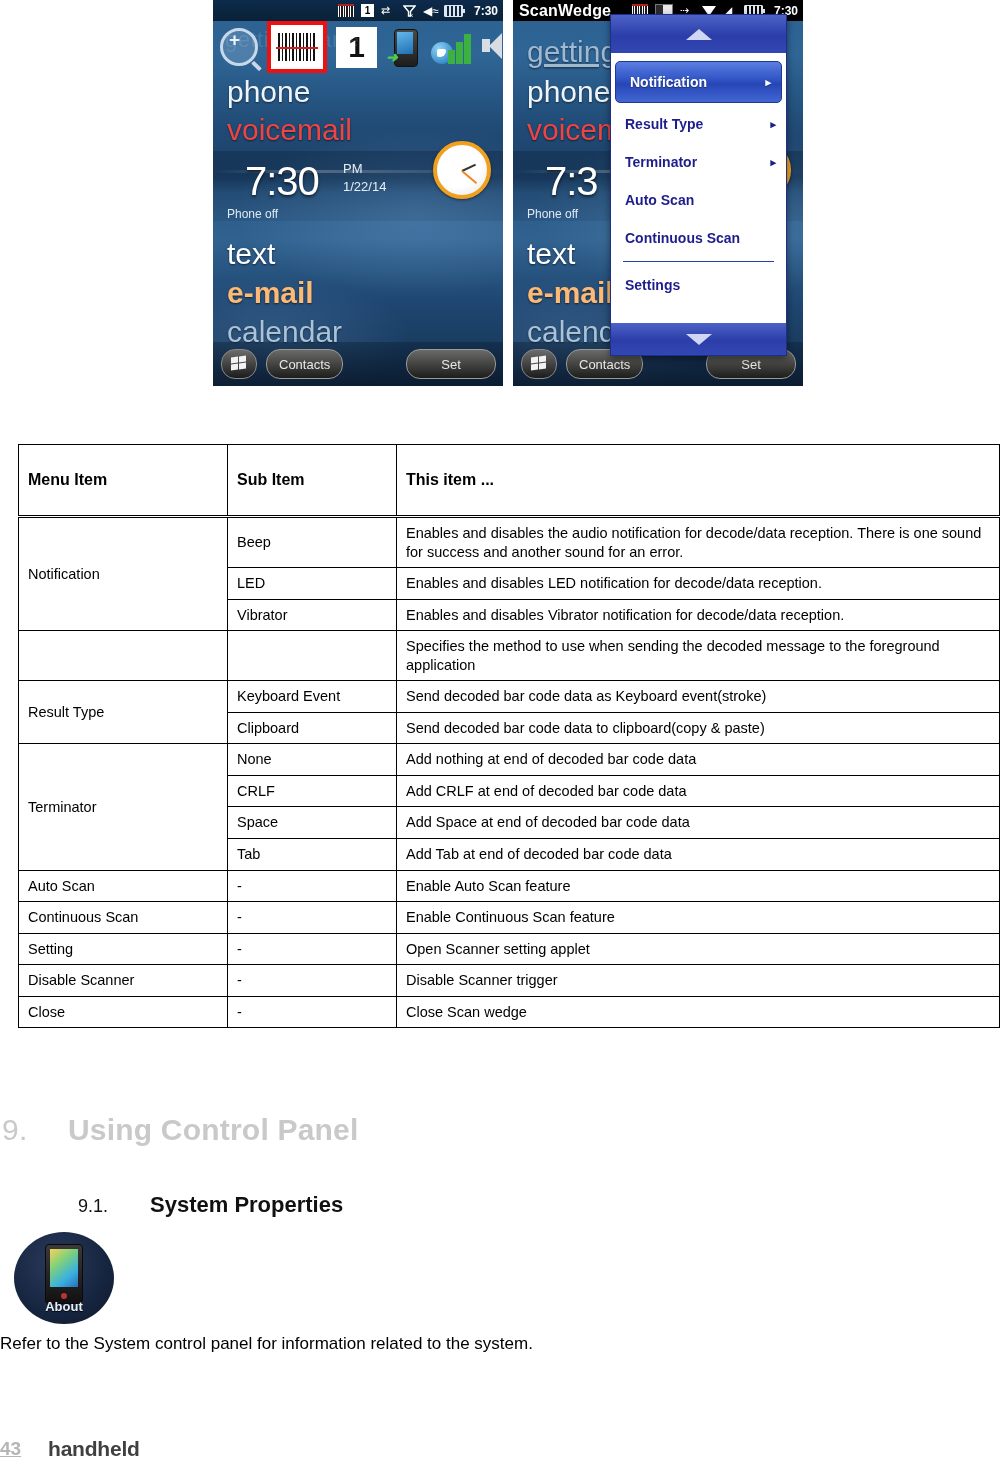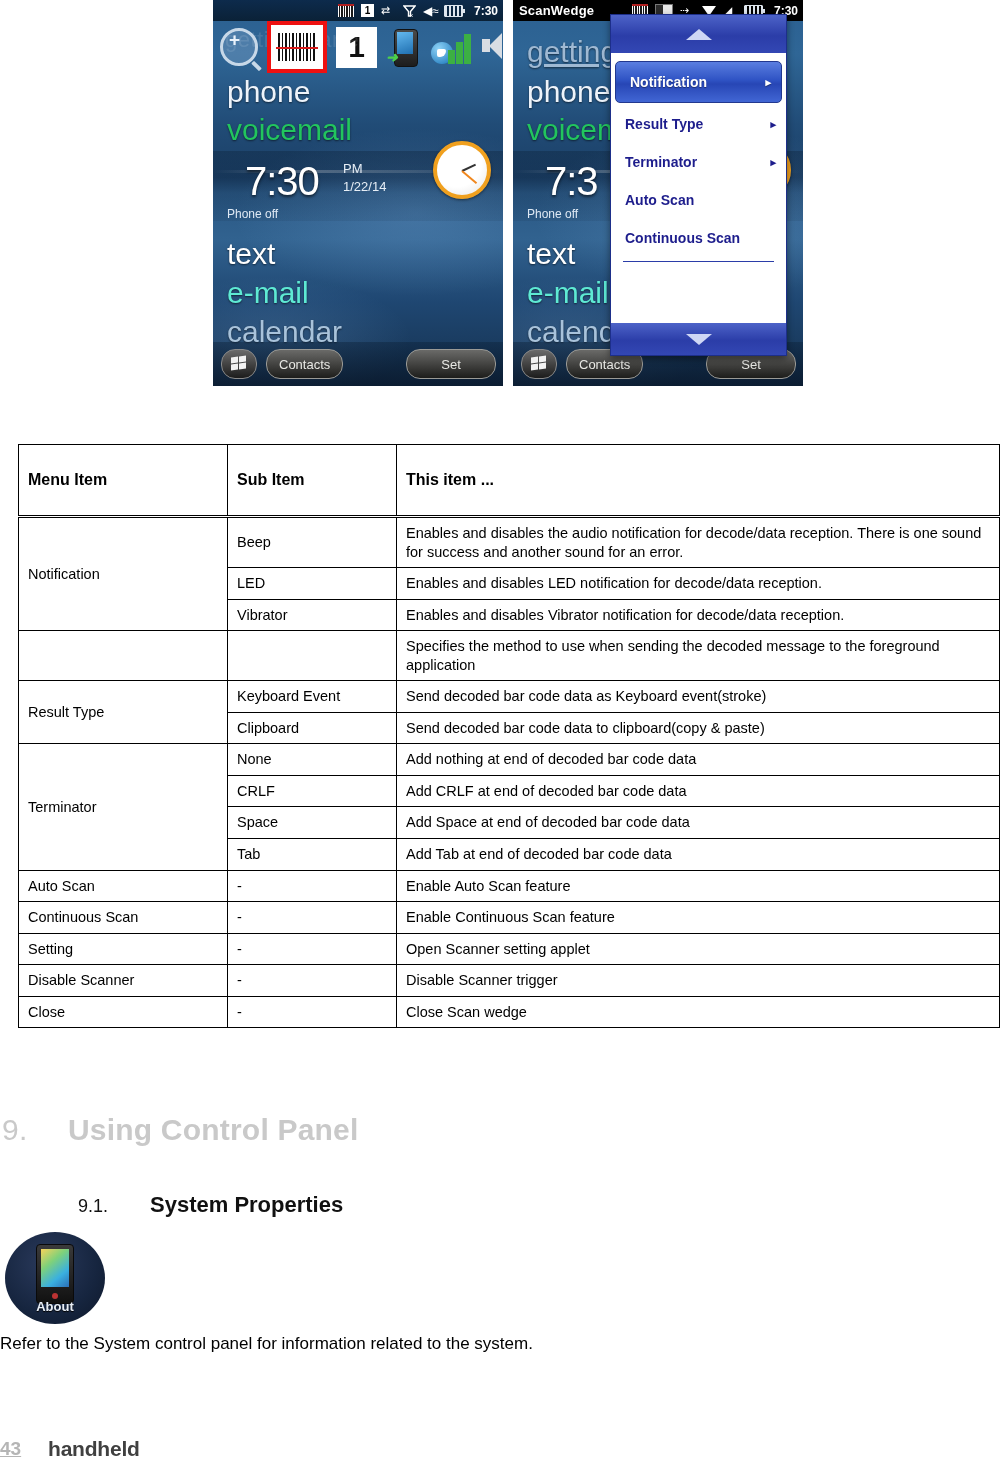--- a/index.html
+++ b/index.html
@@ -65,21 +65,21 @@
     display: flex; align-items: center; justify-content: flex-end;
     padding-right: 5px;
     box-sizing: border-box;
   }
   .statusbar.black {
     background: #000000;
     justify-content: space-between;
     padding-left: 6px;
   }
   .sb-title {
-    color: #ffffff; font-size: 13px; font-weight: bold;
+    color: #ffffff; font-size: 16px; font-weight: bold;
     letter-spacing: .2px;
     text-align: right;
   }
   .sb-icons { display: flex; align-items: center; gap: 7px; }
   .sb-time { color:#fff; font-size:12px; font-weight:bold; margin-left:4px; }
 
   .ico { display:inline-block; position:relative; }
   .ico-barcode { width:16px; height:11px;
     background: repeating-linear-gradient(90deg,#ffffff 0 1px,#1a1a1a 1px 2px,#ffffff 2px 3px,#1a1a1a 3px 5px);
     border-top:2px solid #b02020; }
@@ -143,21 +143,21 @@
   .tile-spk {width:26px;height:34px;flex:0 0 auto;position:relative;}
   .tile-spk::before{content:"";position:absolute;left:2px;top:9px;width:8px;height:13px;background:#d8dde3;}
   .tile-spk::after{content:"";position:absolute;left:9px;top:3px;border-top:13px solid transparent;
     border-bottom:13px solid transparent;border-right:13px solid #d8dde3;}
 
   .mrow {
     position:absolute; left:14px; color:#dfe9f4; font-weight:normal;
     text-shadow: 0 1px 2px rgba(0,0,0,.55);
   }
   .m-phone     { top:54px;  font-size:30px; color:#eef4fb; }
-  .m-voicemail { top:92px;  font-size:30px; color:#22c55e; }
+  .m-voicemail { top:92px;  font-size:30px; color:#ef4444; }
   .m-getting   { top:14px;  font-size:30px; color:#9fb9d3;text-decoration:underline; }
 
   .clockband {
     position:absolute; left:0; right:0; top:130px; height:70px;
     background: linear-gradient(180deg, rgba(10,30,52,.34) 0%, rgba(10,30,52,.10) 100%);
   }
   .bigtime { position:absolute; left:32px; top:138px; font-size:40px; color:#ffffff;
     text-shadow:0 2px 3px rgba(0,0,0,.6); letter-spacing:-1px;}
   .ampm { position:absolute; left:130px; top:140px; font-size:13px; color:#e6eef6;}
   .dateline { position:absolute; left:130px; top:158px; font-size:13px; color:#e6eef6;}
@@ -167,21 +167,21 @@
     position:absolute; right:12px; top:120px; width:50px; height:50px; border-radius:50%;
     background:radial-gradient(circle at 40% 35%, #ffffff 55%, #e3e3e3 100%);
     border:4px solid #f0a01e; box-shadow:0 1px 3px rgba(0,0,0,.5);
   }
   .clockface .hh{position:absolute;left:50%;top:50%;width:15px;height:2px;background:#333;
     transform-origin:0 50%;transform:rotate(-25deg);}
   .clockface .mm{position:absolute;left:50%;top:50%;width:19px;height:2px;background:#f0871e;
     transform-origin:0 50%;transform:rotate(40deg);}
 
   .m-text     { position:absolute; left:14px; top:216px; font-size:30px; color:#ffffff; text-shadow:0 1px 2px rgba(0,0,0,.55);}
-  .m-email    { position:absolute; left:14px; top:255px; font-size:30px; color:#5eead4; text-shadow:0 1px 2px rgba(0,0,0,.55);}
+  .m-email    { position:absolute; left:14px; top:255px; font-size:30px; color:#fdba74; text-shadow:0 1px 2px rgba(0,0,0,.55);font-weight:bold;}
   .m-calendar { position:absolute; left:14px; top:294px; font-size:30px; color:#a9c3db; text-shadow:0 1px 2px rgba(0,0,0,.55);}
 
   .softbar {
     position:absolute; left:0; right:0; bottom:0; height:44px;
     background: linear-gradient(180deg, rgba(12,34,58,.45), rgba(8,22,40,.75));
     display:flex; align-items:center;
   }
   .winbtn { width:34px;height:28px;border-radius:14px;margin-left:8px;
     background:linear-gradient(180deg,#6b6b6b,#1c1c1c);border:1px solid #8a8a8a;
     display:flex;align-items:center;justify-content:center;}
@@ -256,21 +256,21 @@
   .h1 {
     position:absolute; left:2px; top:1113px; font-size:30px; font-weight:bold;
     color:#c9c9c9; letter-spacing:.2px;
   }
   .h1 .num { display:inline-block; width:66px; font-weight:normal; }
   .h2 {
     position:absolute; left:78px; top:1192px; font-size:22px; font-weight:bold; color:#111;
   }
   .h2 .num { display:inline-block; width:72px; font-weight:normal; font-size:18px; color:#111;}
   .abouticon {
-    position:absolute; left:5px; top:1232px; width:100px; height:92px;
+    position:absolute; left:14px; top:1232px; width:100px; height:92px;
     border-radius:50%;
     background:radial-gradient(circle at 42% 34%, #2a3a5c 0%, #16253f 60%, #0d1729 100%);
     overflow:hidden;
   }
   .abouticon .pda {
     position:absolute; left:31px; top:12px; width:36px; height:58px; border-radius:4px;
     background:linear-gradient(180deg,#3a3a3a,#111);
     border:1px solid #0a0a0a;
   }
   .abouticon .pda::before{
@@ -439,20 +439,23 @@
           <span>Terminator</span>
           <span class="sw-caret">▸</span>
         </div>
         <div class="sw-item">
           <span>Auto Scan</span>
         </div>
         <div class="sw-item">
           <span>Continuous Scan</span>
         </div>
         <div class="sw-sep"></div>
+        <div class="sw-item">
+          <span>Settings</span>
+        </div>
       </div>
       <div class="sw-arrowbar bottom">
         <span class="chev down"></span>
       </div>
     </div>
   </div>
 </div>
 
 <table class="spec">
   <tbody>

